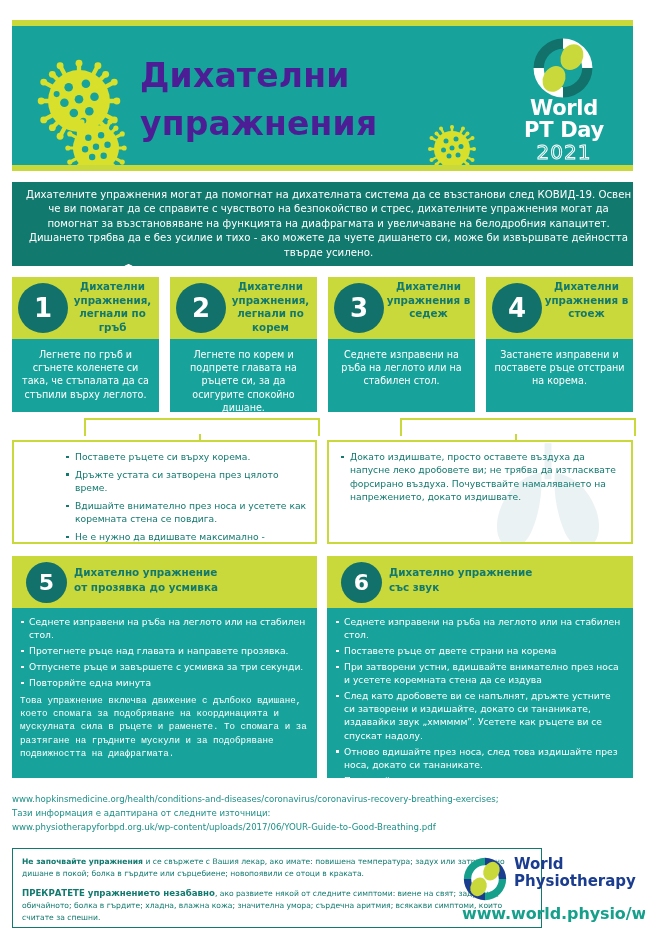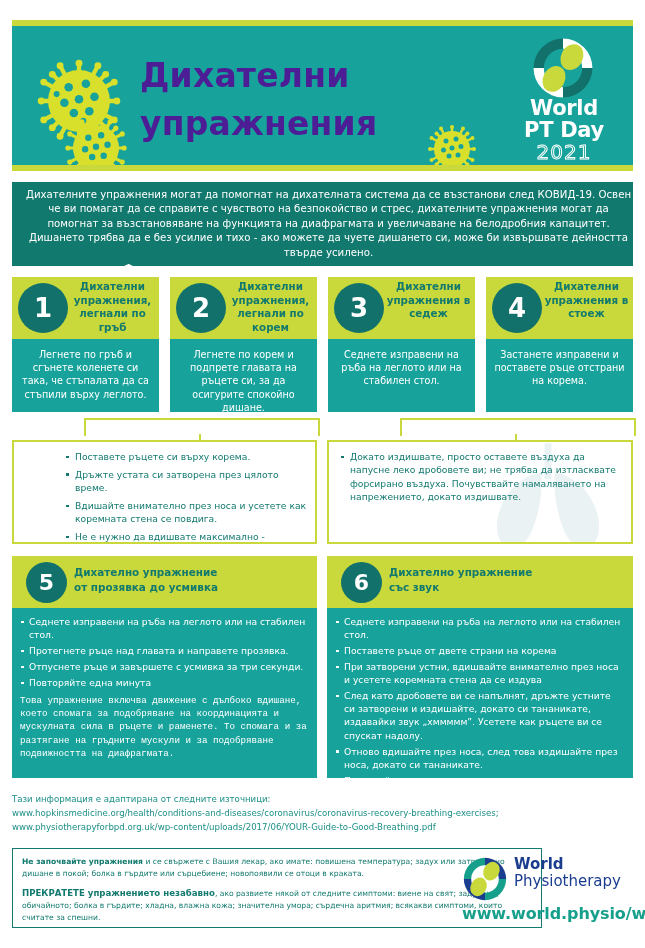--- a/index.html
+++ b/index.html
@@ -131,21 +131,21 @@
   .warn-p{color:#12796e;font-size:7.6px;line-height:1.55;margin:0;}
   .warn-p + .warn-p{margin-top:7px;}
   .warn-p b{font-weight:bold;}
   .warn-big{font-size:8.6px;font-weight:bold;}
 
   
   .wplogo{position:absolute;left:462px;top:854px;width:172px;height:72px;}
   .wp-mark{position:absolute;left:0;top:2px;width:46px;height:46px;}
   .wp-text{position:absolute;left:52px;top:2px;color:#1b3d8f;}
   .wp-l1{font-size:15px;font-weight:bold;line-height:1.12;}
-  .wp-l2{font-size:15px;font-weight:normal;line-height:1.12;}
+  .wp-l2{font-size:15px;font-weight:bold;line-height:1.12;}
   .wp-url{
     position:absolute;left:0;top:50px;width:172px;text-align:right;
     color:#16a08c;font-size:16px;font-weight:bold;letter-spacing:-0.1px;
   }
 </style>
 </head>
 <body>
 
 <div class="page">
 
@@ -420,22 +420,22 @@
         <li>Поставете ръце от двете страни на корема</li>
         <li>При затворени устни, вдишвайте внимателно през носа и усетете коремната стена да се издува</li>
         <li>След като дробовете ви се напълнят, дръжте устните си затворени и издишайте, докато си тананикате, издавайки звук „хммммм”. Усетете как ръцете ви се спускат надолу.</li>
         <li>Отново вдишайте през носа, след това издишайте през носа, докато си тананикате.</li>
         <li>Повтаряйте една минута.</li>
       </ul>
     </div>
   </div>
 
   <div class="sources">
+    <div>www.hopkinsmedicine.org/health/conditions-and-diseases/coronavirus/coronavirus-recovery-breathing-exercises;</div>
     <div>Тази информация е адаптирана от следните източници:</div>
-    <div>www.hopkinsmedicine.org/health/conditions-and-diseases/coronavirus/coronavirus-recovery-breathing-exercises;</div>
     <div>www.physiotherapyforbpd.org.uk/wp-content/uploads/2017/06/YOUR-Guide-to-Good-Breathing.pdf</div>
   </div>
 
   <div class="warnbox">
     <p class="warn-p">
       <b>Не започвайте упражнения</b><span> и се свържете с Вашия лекар, ако имате: повишена температура; задух или затруднено дишане в покой; болка в гърдите или сърцебиене; новопоявили се отоци в краката.</span>
     </p>
     <p class="warn-p">
       <b class="warn-big">ПРЕКРАТЕТЕ упражнението незабавно</b><span>, ако развиете някой от следните симптоми: виене на свят; задух над обичайното; болка в гърдите; хладна, влажна кожа; значителна умора; сърдечна аритмия; всякакви симптоми, които считате за спешни.</span>
     </p>

